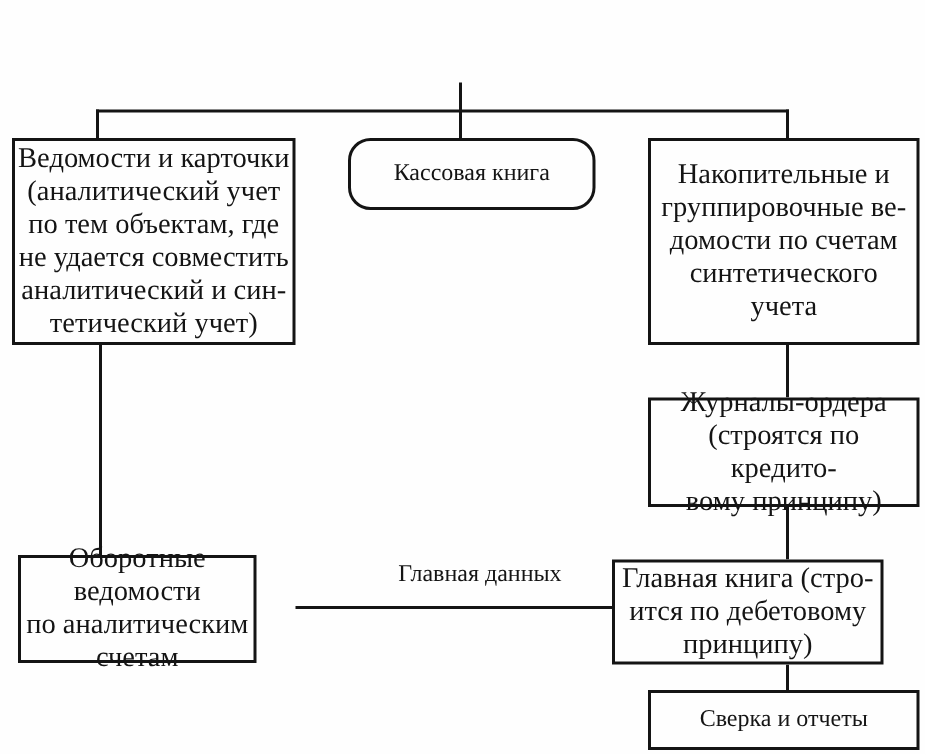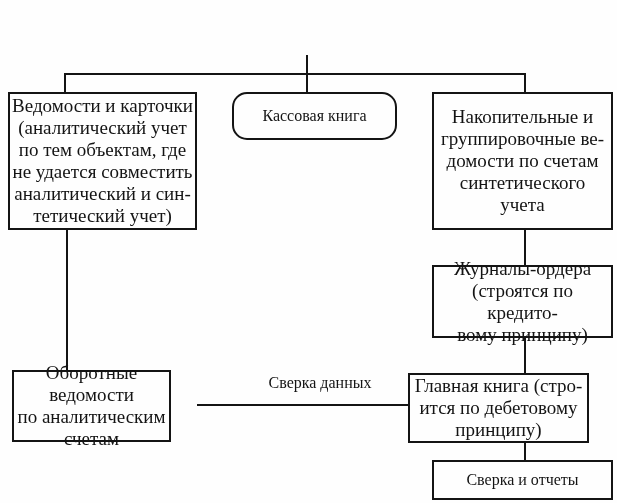--- a/index.html
+++ b/index.html
@@ -100,15 +100,15 @@
   <div class="line" style="left:306px; top:55px; width:2px; height:37px;"></div>
   <div class="line" style="left:64px; top:73px; width:462px; height:2px;"></div>
   <div class="line" style="left:64px; top:73px; width:2px; height:19px;"></div>
   <div class="line" style="left:524px; top:73px; width:2px; height:19px;"></div>
   <div class="line" style="left:66px; top:230px; width:2px; height:140px;"></div>
   <div class="line" style="left:524px; top:230px; width:2px; height:35px;"></div>
   <div class="line" style="left:524px; top:338px; width:2px; height:35px;"></div>
   <div class="line" style="left:524px; top:443px; width:2px; height:17px;"></div>
   <div class="line" style="left:197px; top:404px; width:235px; height:2px;"></div>
 
-  <div class="edge-label" style="left:240px; top:374px; width:160px;">Сверка данных</div>
+  <div class="edge-label" style="left:240px; top:374px; width:160px;">Главная данных</div>
 
 </div>
 
 </body></html>

